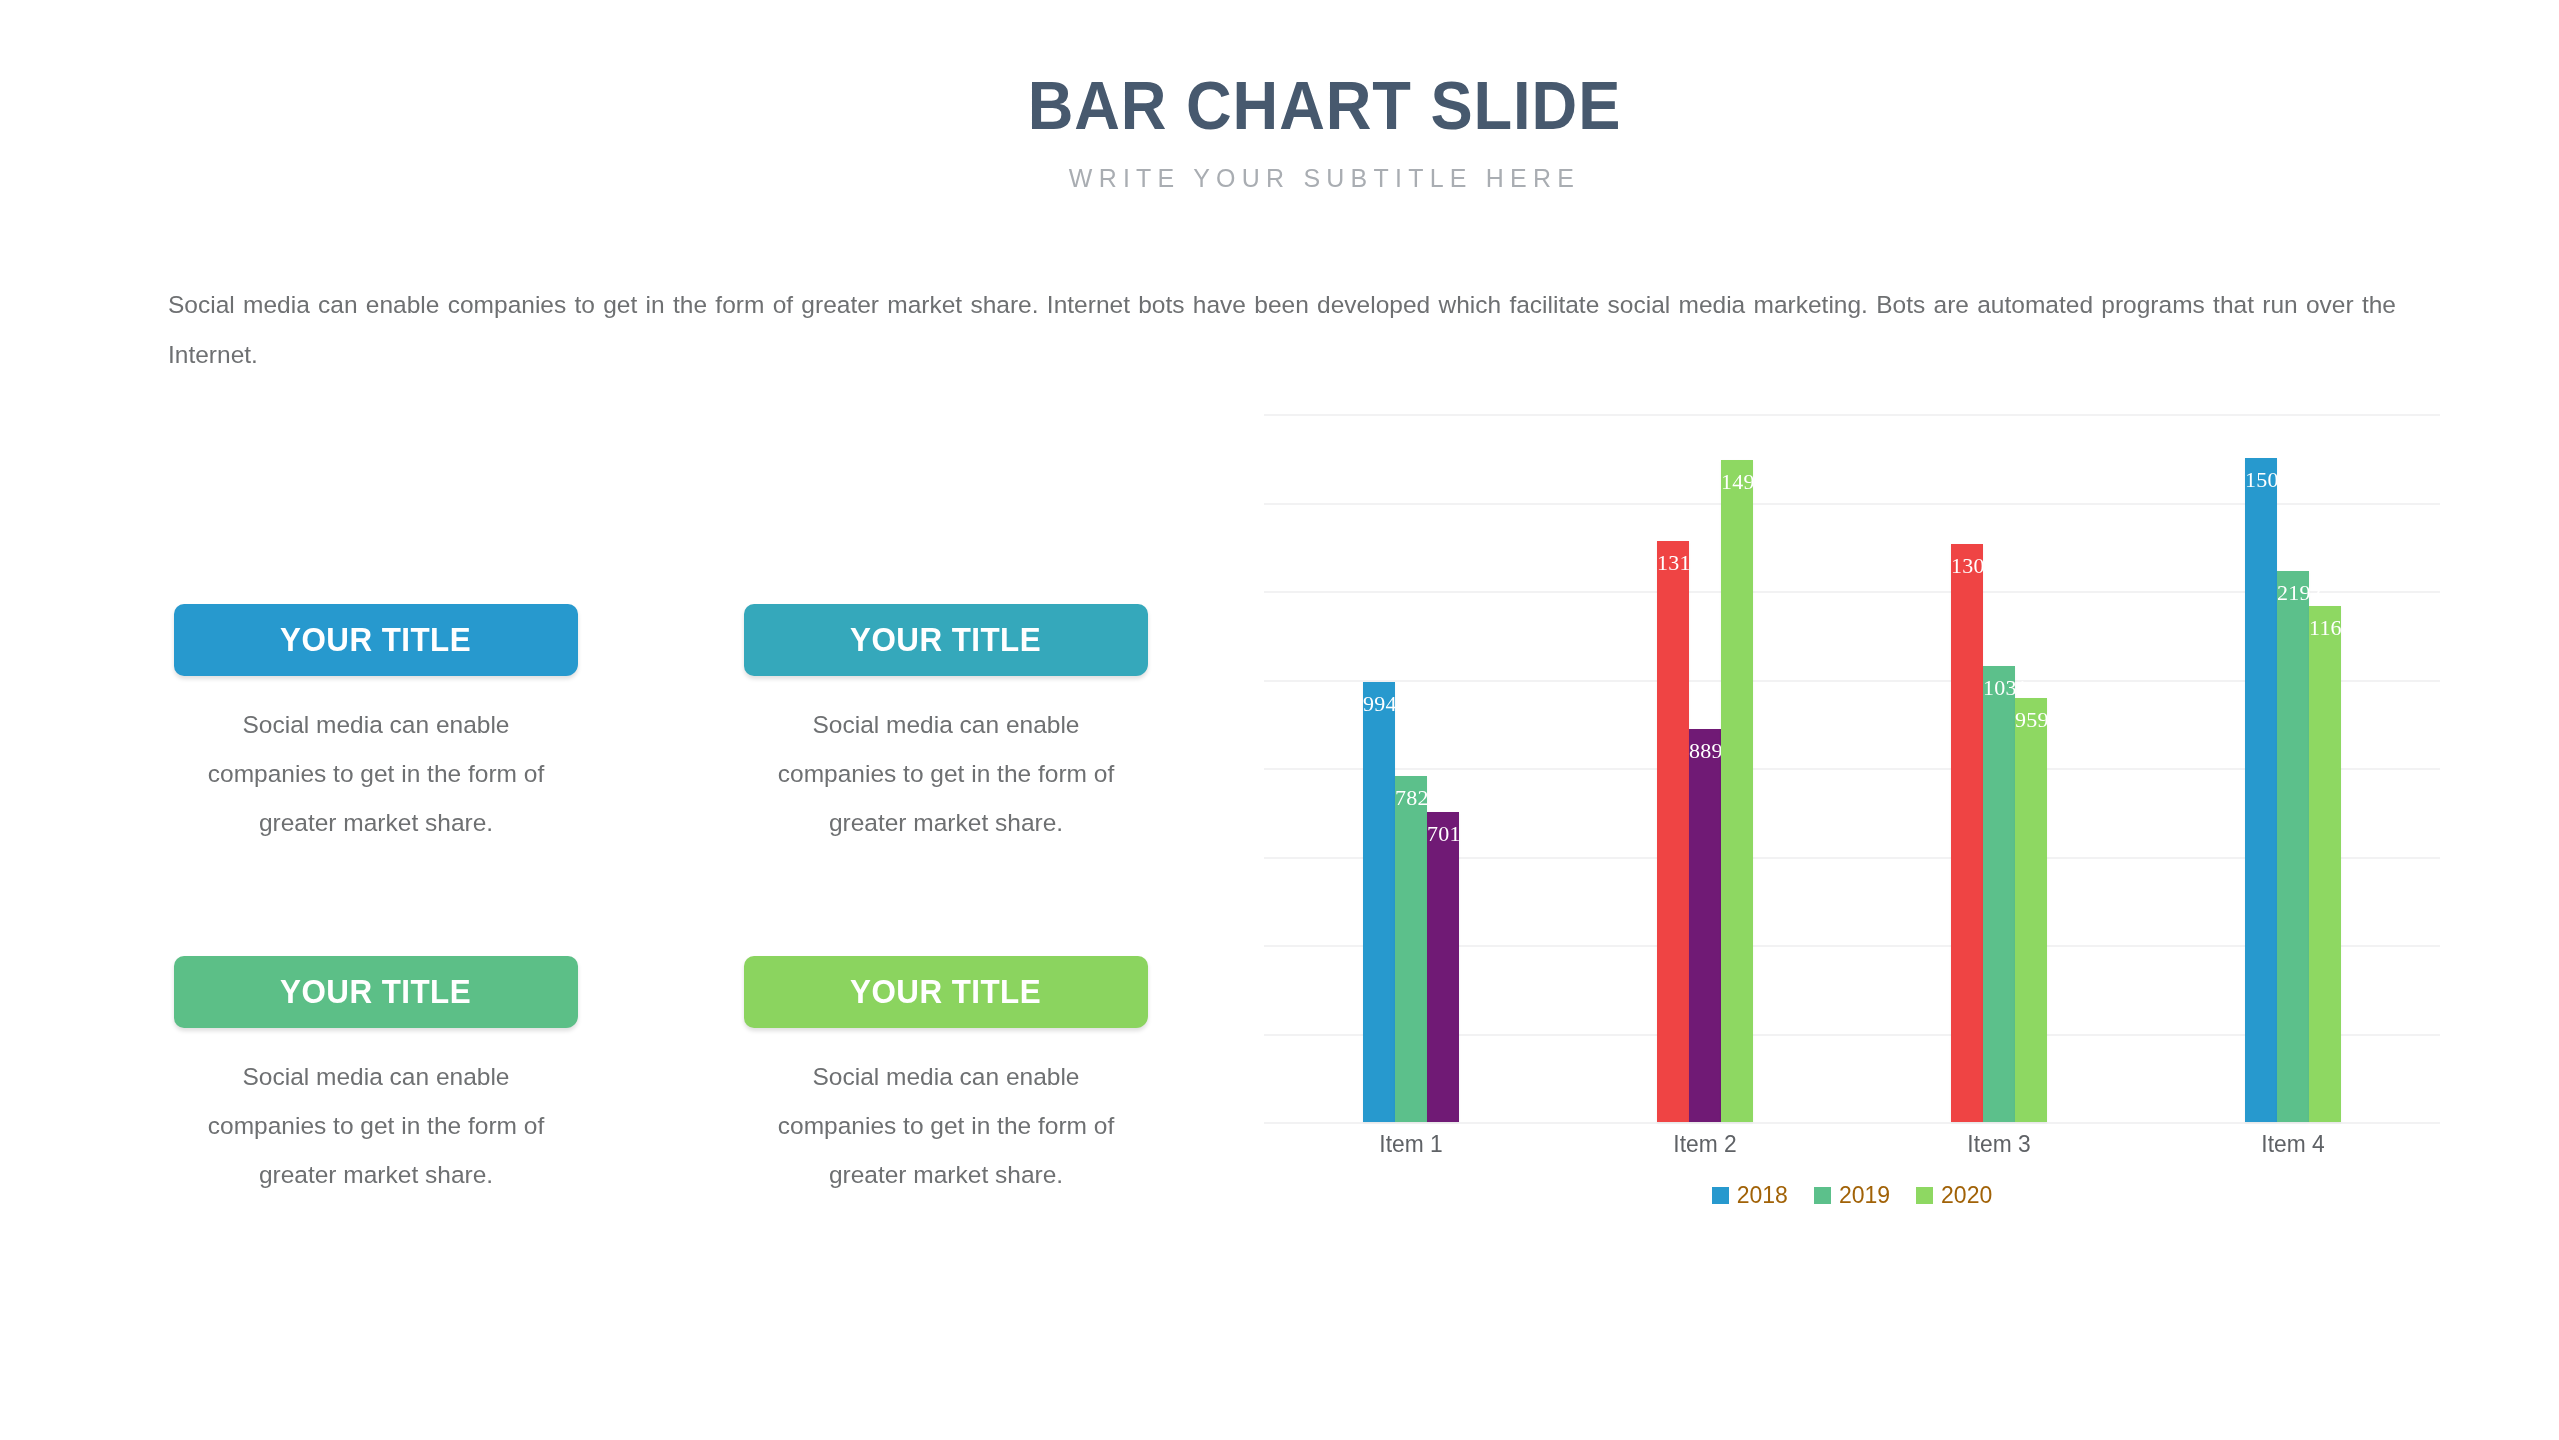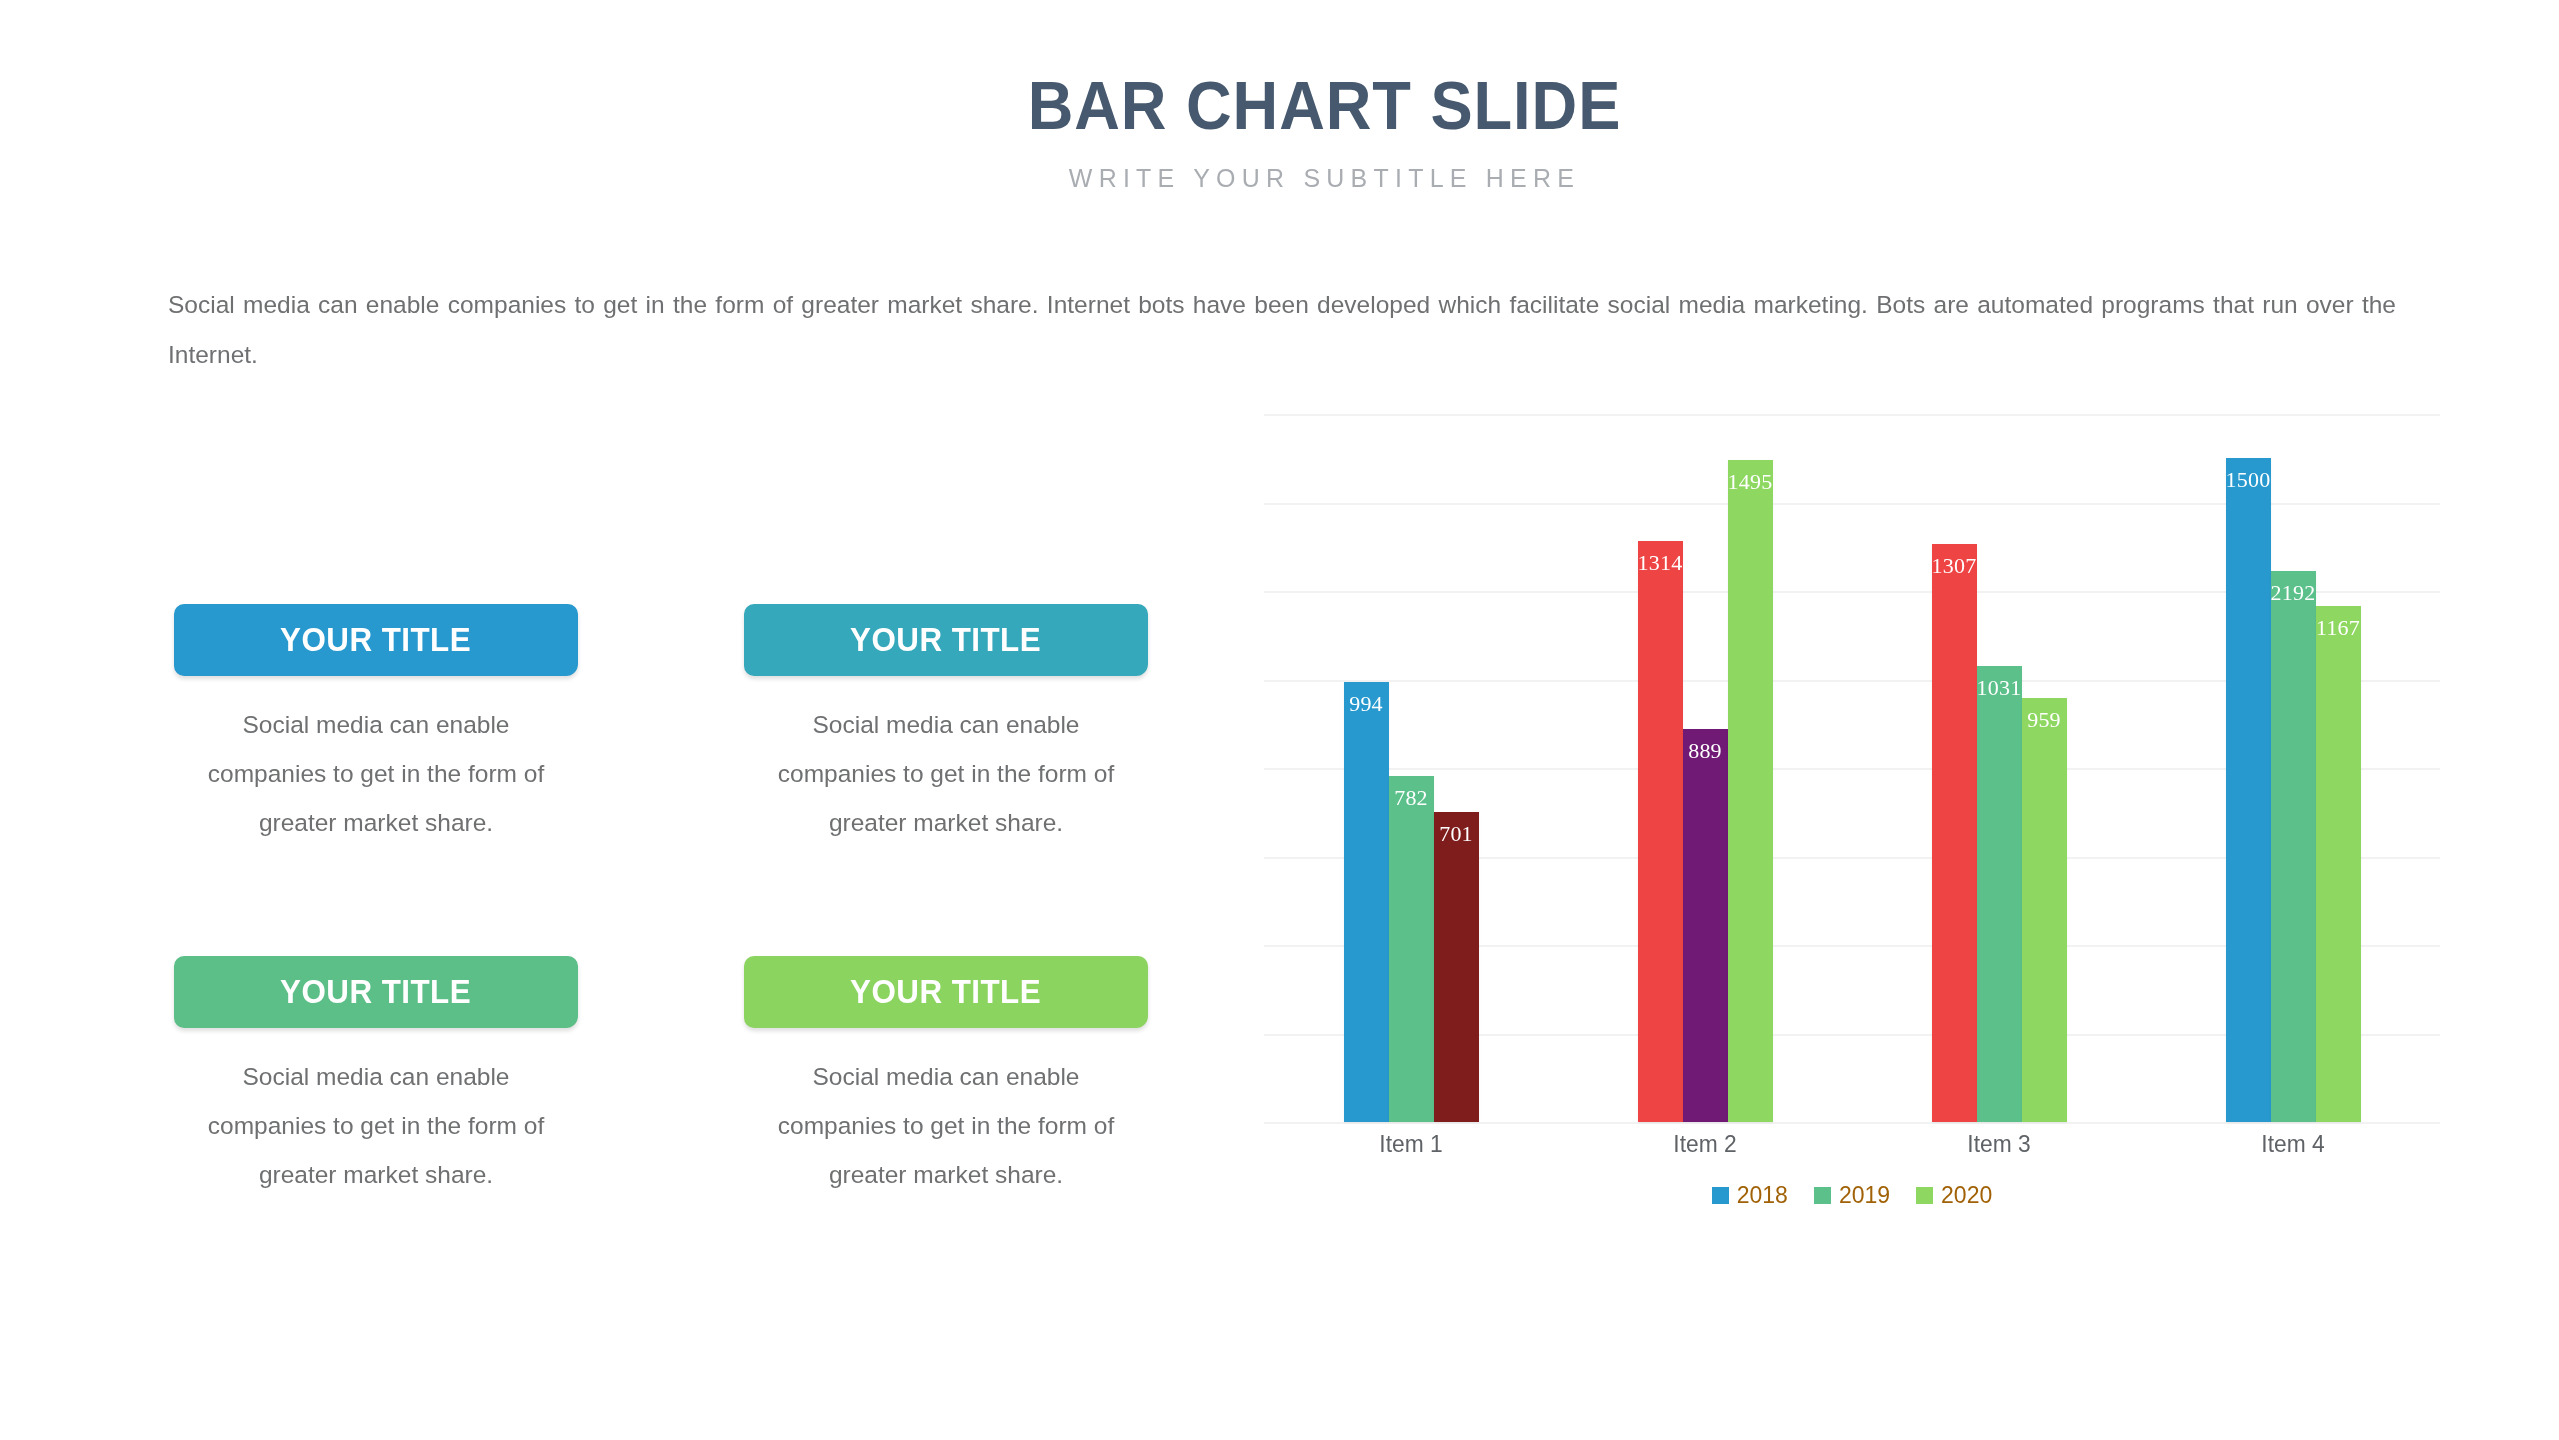--- a/index.html
+++ b/index.html
@@ -137,21 +137,20 @@
     height: 100%;
     display: flex;
     align-items: flex-end;
     justify-content: center;
     position: relative;
   }
   .bar {
     width: 32px;
     position: relative;
     box-shadow: 0 1px 2px rgba(0,0,0,0.06);
-    padding-left: 13px;
   }
   .bar-value {
     position: absolute;
     top: 9px;
     left: 0;
     width: 100%;
     text-align: center;
     color: #ffffff;
     font-family: "Liberation Serif", serif;
     font-size: 22px;
@@ -263,21 +262,21 @@
       <div class="gridline" style="top: 708px;"></div>
     </div>
   <div class="chart-plot">
       <div class="bar-group">
         <div class="bar" style="height: 439.845px; background: rgb(39, 153, 206);">
           <span class="bar-value">994</span>
         </div>
         <div class="bar" style="height: 346.035px; background: rgb(92, 192, 139);">
           <span class="bar-value">782</span>
         </div>
-        <div class="bar" style="height: 310.192px; background: #7f1d1d;">
+        <div class="bar" style="height: 310.192px; background: #701a75;">
           <span class="bar-value">701</span>
         </div>
       </div>
       <div class="bar-group">
         <div class="bar" style="height: 581.445px; background: #ef4444;">
           <span class="bar-value">1314</span>
         </div>
         <div class="bar" style="height: 393.382px; background: #701a75;">
           <span class="bar-value">889</span>
         </div>

